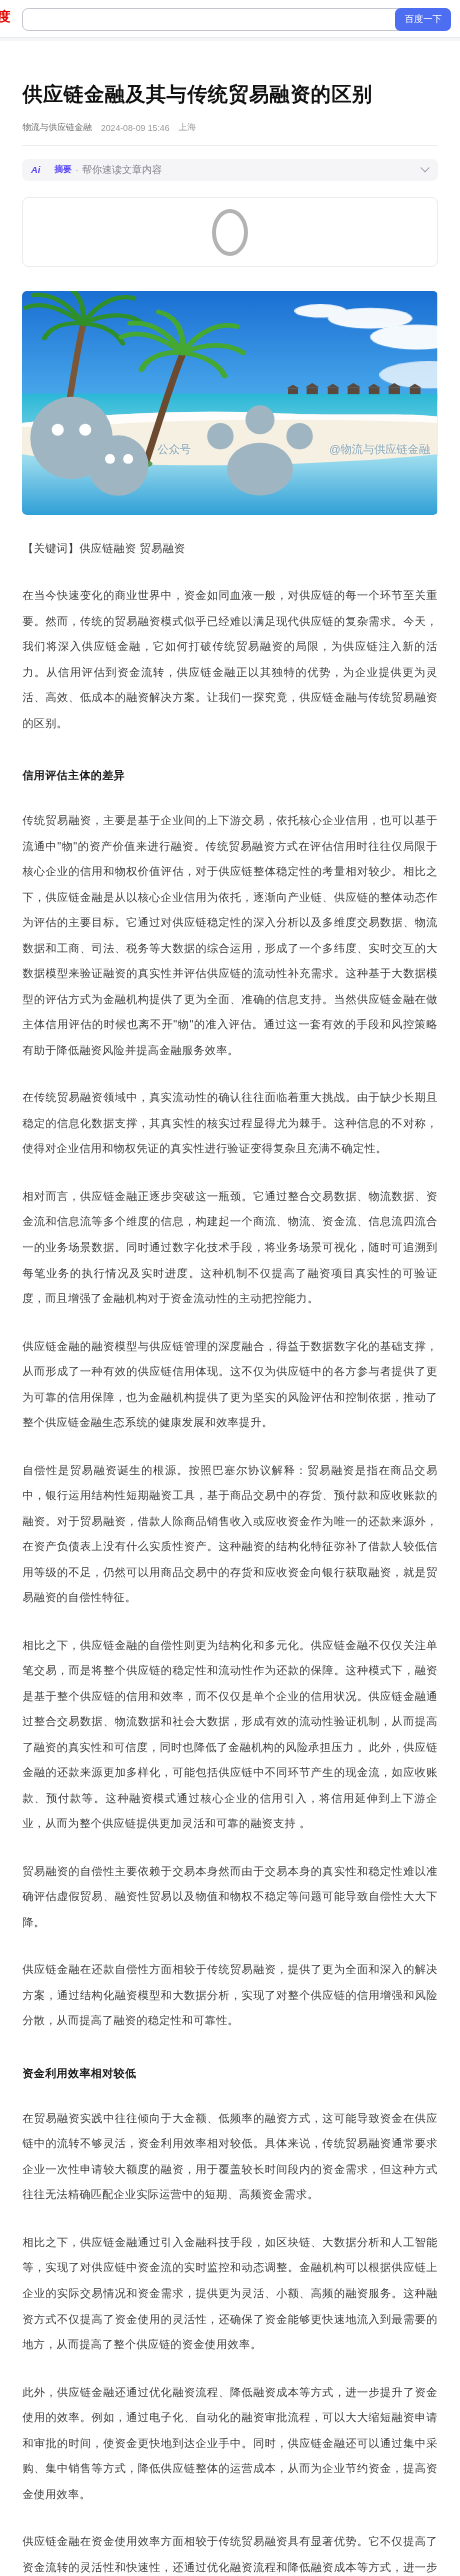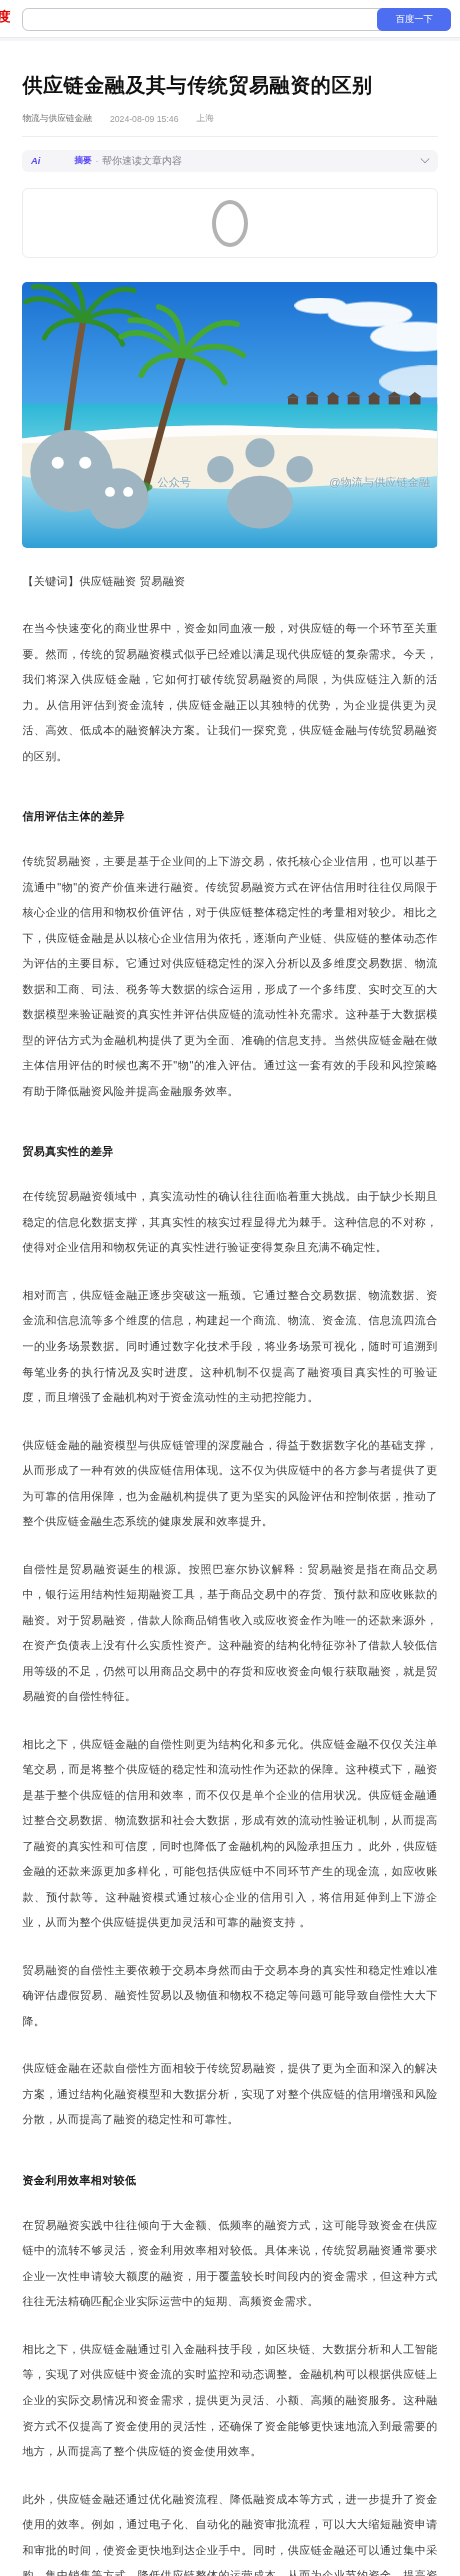--- a/index.html
+++ b/index.html
@@ -4,54 +4,54 @@
 <style>
   * { margin:0; padding:0; box-sizing:border-box; }
   html,body { background:#ffffff; font-family:"Liberation Sans", sans-serif; }
   .page { width:460px; margin:0 auto; background:#fff; position:relative; overflow:hidden; }
 
   
   .topbar { position:relative; height:37px; background:#fff; }
   .baidu-logo { position:absolute; left:-16px; top:7.5px; color:#e10602; font-weight:bold; font-size:13px; letter-spacing:0.6px; }
   .search-wrap { position:absolute; left:22.4px; top:8px; right:8.7px; height:23px; }
   .search-input { position:absolute; left:0; top:0; width:100%; height:23px; border:0.9px solid #c4c7ce; border-radius:6.2px; outline:none; font-size:9.3px; padding:0 75px 0 7.5px; color:#333; }
-  .search-btn { position:absolute; right:0; top:0; width:74px; height:23px; background:#4e6ef2; color:#fff; border:none; border-radius:5.6px; font-size:9.3px; cursor:pointer; }
+  .search-btn { position:absolute; right:0; top:0; width:56px; height:23px; background:#4e6ef2; color:#fff; border:none; border-radius:5.6px; font-size:9.3px; cursor:pointer; }
   .topbar-divider { height:4.4px; background:#f4f5f6; border-top:0.6px solid #e9eaeb; }
 
   
   .content { padding:0 22.4px; }
-  .article-title { margin-top:31px; font-size:20px; line-height:1.35; font-weight:bold; color:#111; letter-spacing:0.6px; }
-  .meta-row { margin-top:13.7px; font-size:8.7px; color:#9b9b9b; display:flex; gap:18px; align-items:center; }
+  .article-title { margin-top:40px; font-size:20px; line-height:1.35; font-weight:bold; color:#111; letter-spacing:0.6px; }
+  .meta-row { margin-top:13.7px; font-size:8.7px; color:#9b9b9b; display:flex; gap:9px; align-items:center; }
   .meta-account { color:#6f6f6f; }
   .header-divider { margin-top:11.2px; border-top:0.6px solid #ededed; }
 
   
   .ai-bar { margin-top:12.4px; height:22.4px; background:#f5f5f8; border-radius:6.2px; display:flex; align-items:center; padding:0 8.7px; position:relative; cursor:pointer; }
   .ai-logo { color:#5a49f8; font-weight:bold; font-size:9.3px; font-style:italic; margin-right:14px; }
-  .ai-label { color:#5a49f8; font-size:8.7px; font-weight:bold;margin-left:20px; }
+  .ai-label { color:#5a49f8; font-size:8.7px; font-weight:bold; }
   .ai-sep { color:#9a9aa2; margin:0 3.7px; font-size:8.7px; }
   .ai-hint { color:#83838b; font-size:10px; }
   .ai-chevron { position:absolute; right:8.7px; top:5.6px; width:7.5px; height:7.5px; border-left:1.2px solid #8c8c93; border-bottom:1.2px solid #8c8c93; transform:rotate(-45deg) scale(.8); }
 
   
   .loading-card { margin-top:16px; border:0.6px solid #ececec; border-radius:6.2px; height:70px; display:flex; align-items:center; justify-content:center; background:#fff; }
   .spinner { width:36px; height:47px; border:4.4px solid #b3b3b3; border-radius:50%; }
 
   
-  .hero { margin-top:23.6px; position:relative; border-radius:5px; overflow:hidden; height:266px; }
+  .hero { margin-top:23.6px; position:relative; border-radius:5px; overflow:hidden; height:224px; }
   .hero svg { display:block; width:100%; height:100%; }
   .watermark { position:absolute; display:flex; align-items:center; gap:3.1px; font-size:11.2px; white-space:nowrap; }
   .hero .watermark { right:7.5px; bottom:6.2px; color:#89a7b8; text-shadow:0 0 1.9px rgba(255,255,255,.8); }
   .wm-icon { width:13.7px; height:11.8px; }
   .wm-paw { width:11.2px; height:10px; }
 
   
   .article-body { margin-top:21px; padding-bottom:2.5px; }
   .para, .kw-line { font-size:11px; color:#3c3c3c; line-height:2.32; letter-spacing:0.4px; margin-bottom:22px; text-align:justify; }
-  .sec-h { font-size:11px; color:#1c1c1c; font-weight:bold; letter-spacing:0.4px; margin:40px 0 25px; }
+  .sec-h { font-size:11px; color:#1c1c1c; font-weight:bold; letter-spacing:0.4px; margin:32px 0 25px; }
 </style>
 </head>
 <body>
 
 <div class="page">
 
   <div class="topbar">
     <div class="baidu-logo">百度</div>
     <div class="search-wrap">
       <input class="search-input" type="text" value="" style="">
@@ -171,21 +171,20 @@
         <span>@物流与供应链金融</span>
       </div>
     </div>
 
     <div class="article-body">
       <p class="kw-line">【关键词】供应链融资 贸易融资</p>
       <div id="article-blocks">
           <p class="para">在当今快速变化的商业世界中，资金如同血液一般，对供应链的每一个环节至关重要。然而，传统的贸易融资模式似乎已经难以满足现代供应链的复杂需求。今天，我们将深入供应链金融，它如何打破传统贸易融资的局限，为供应链注入新的活力。从信用评估到资金流转，供应链金融正以其独特的优势，为企业提供更为灵活、高效、低成本的融资解决方案。让我们一探究竟，供应链金融与传统贸易融资的区别。</p>
           <h2 class="sec-h">信用评估主体的差异</h2>
           <p class="para">传统贸易融资，主要是基于企业间的上下游交易，依托核心企业信用，也可以基于流通中"物"的资产价值来进行融资。传统贸易融资方式在评估信用时往往仅局限于核心企业的信用和物权价值评估，对于供应链整体稳定性的考量相对较少。相比之下，供应链金融是从以核心企业信用为依托，逐渐向产业链、供应链的整体动态作为评估的主要目标。它通过对供应链稳定性的深入分析以及多维度交易数据、物流数据和工商、司法、税务等大数据的综合运用，形成了一个多纬度、实时交互的大数据模型来验证融资的真实性并评估供应链的流动性补充需求。这种基于大数据模型的评估方式为金融机构提供了更为全面、准确的信息支持。当然供应链金融在做主体信用评估的时候也离不开"物"的准入评估。通过这一套有效的手段和风控策略有助于降低融资风险并提高金融服务效率。</p>
-          <h2 class="sec-h">贸易真实性的差异</h2>
           <p class="para">在传统贸易融资领域中，真实流动性的确认往往面临着重大挑战。由于缺少长期且稳定的信息化数据支撑，其真实性的核实过程显得尤为棘手。这种信息的不对称，使得对企业信用和物权凭证的真实性进行验证变得复杂且充满不确定性。</p>
           <p class="para">相对而言，供应链金融正逐步突破这一瓶颈。它通过整合交易数据、物流数据、资金流和信息流等多个维度的信息，构建起一个商流、物流、资金流、信息流四流合一的业务场景数据。同时通过数字化技术手段，将业务场景可视化，随时可追溯到每笔业务的执行情况及实时进度。这种机制不仅提高了融资项目真实性的可验证度，而且增强了金融机构对于资金流动性的主动把控能力。</p>
           <p class="para">供应链金融的融资模型与供应链管理的深度融合，得益于数据数字化的基础支撑，从而形成了一种有效的供应链信用体现。这不仅为供应链中的各方参与者提供了更为可靠的信用保障，也为金融机构提供了更为坚实的风险评估和控制依据，推动了整个供应链金融生态系统的健康发展和效率提升。</p>
           <p class="para">自偿性是贸易融资诞生的根源。按照巴塞尔协议解释：贸易融资是指在商品交易中，银行运用结构性短期融资工具，基于商品交易中的存货、预付款和应收账款的融资。对于贸易融资，借款人除商品销售收入或应收资金作为唯一的还款来源外，在资产负债表上没有什么实质性资产。这种融资的结构化特征弥补了借款人较低信用等级的不足，仍然可以用商品交易中的存货和应收资金向银行获取融资，就是贸易融资的自偿性特征。</p>
           <p class="para">相比之下，供应链金融的自偿性则更为结构化和多元化。供应链金融不仅仅关注单笔交易，而是将整个供应链的稳定性和流动性作为还款的保障。这种模式下，融资是基于整个供应链的信用和效率，而不仅仅是单个企业的信用状况。供应链金融通过整合交易数据、物流数据和社会大数据，形成有效的流动性验证机制，从而提高了融资的真实性和可信度，同时也降低了金融机构的风险承担压力 。此外，供应链金融的还款来源更加多样化，可能包括供应链中不同环节产生的现金流，如应收账款、预付款等。这种融资模式通过核心企业的信用引入，将信用延伸到上下游企业，从而为整个供应链提供更加灵活和可靠的融资支持 。</p>
           <p class="para">贸易融资的自偿性主要依赖于交易本身然而由于交易本身的真实性和稳定性难以准确评估虚假贸易、融资性贸易以及物值和物权不稳定等问题可能导致自偿性大大下降。</p>
           <p class="para">供应链金融在还款自偿性方面相较于传统贸易融资，提供了更为全面和深入的解决方案，通过结构化融资模型和大数据分析，实现了对整个供应链的信用增强和风险分散，从而提高了融资的稳定性和可靠性。</p>
           <h2 class="sec-h">资金利用效率相对较低</h2>
           <p class="para">在贸易融资实践中往往倾向于大金额、低频率的融资方式，这可能导致资金在供应链中的流转不够灵活，资金利用效率相对较低。具体来说，传统贸易融资通常要求企业一次性申请较大额度的融资，用于覆盖较长时间段内的资金需求，但这种方式往往无法精确匹配企业实际运营中的短期、高频资金需求。</p>
           <p class="para">相比之下，供应链金融通过引入金融科技手段，如区块链、大数据分析和人工智能等，实现了对供应链中资金流的实时监控和动态调整。金融机构可以根据供应链上企业的实际交易情况和资金需求，提供更为灵活、小额、高频的融资服务。这种融资方式不仅提高了资金使用的灵活性，还确保了资金能够更快速地流入到最需要的地方，从而提高了整个供应链的资金使用效率。</p>

